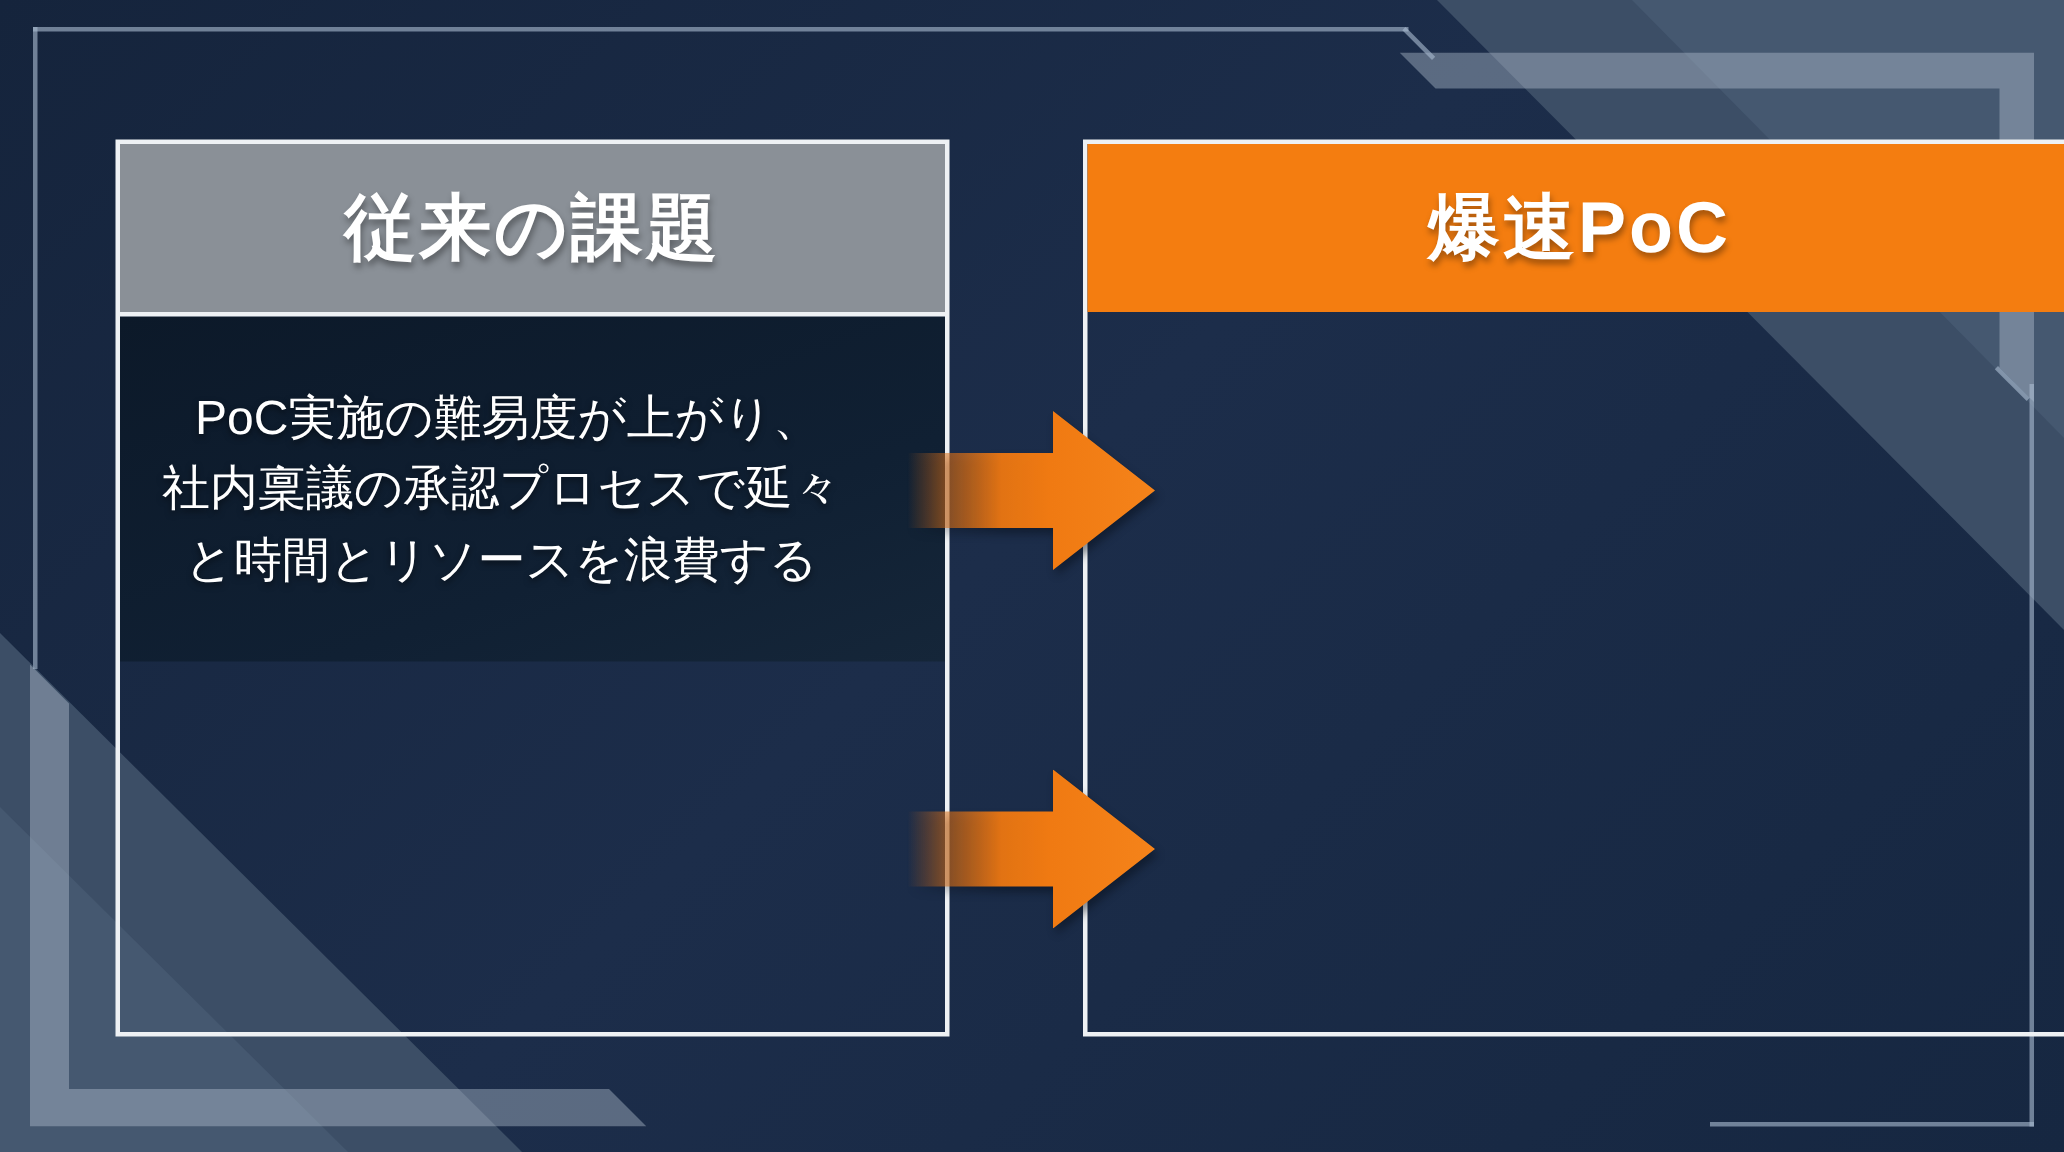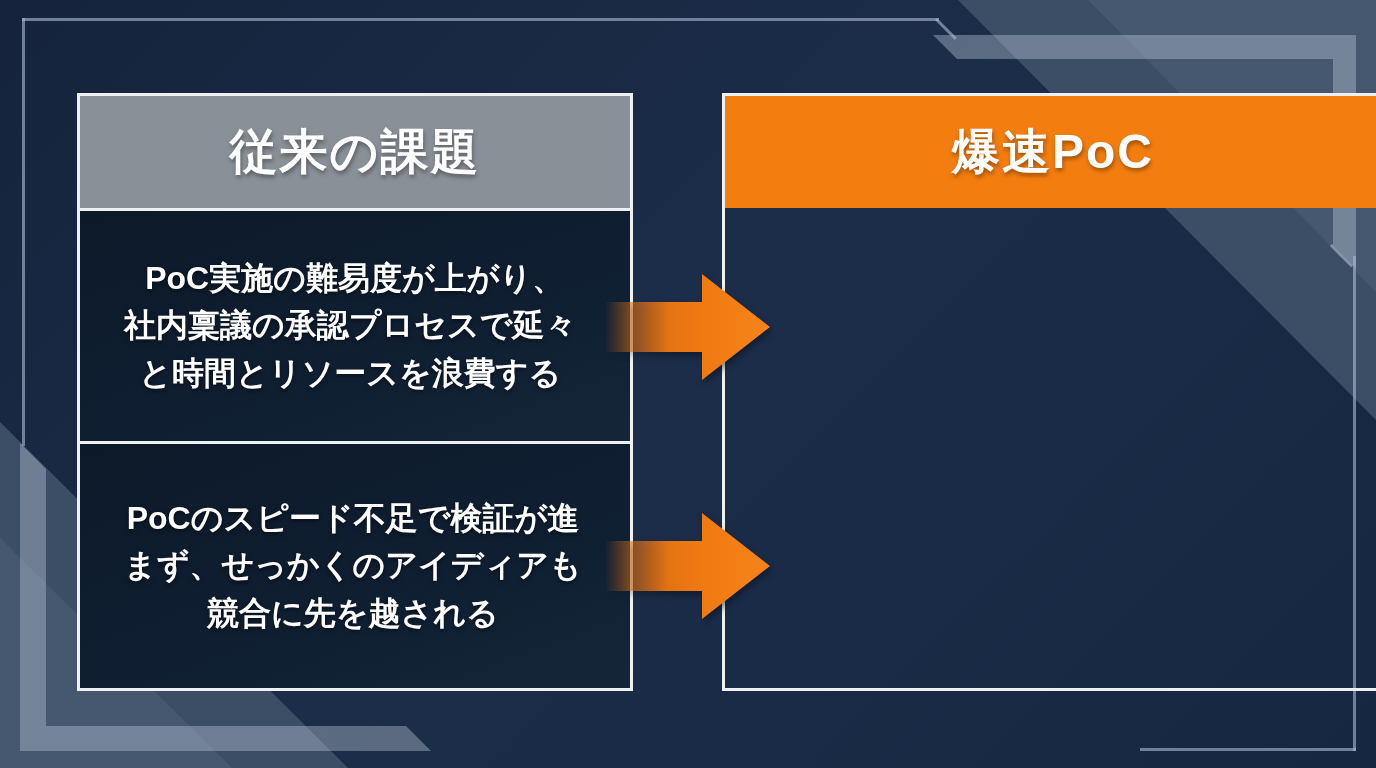--- a/index.html
+++ b/index.html
@@ -40,21 +40,21 @@
     color:#ffffff;font-size:48px;font-weight:bold;letter-spacing:2px;
     text-shadow:1px 3px 4px rgba(0,0,0,0.35);
   }
   .panel-cell{
     border-top:3px solid #eef1f4;display:flex;align-items:center;
     background:linear-gradient(160deg,#0c1929 0%,#102033 65%,#152639 100%);
   }
   .cell-row1{flex:0 0 230px;}
   .cell-row2{flex:1 1 auto;}
   .cell-text{
-    margin:16px;color:#ffffff;font-size:32px;font-weight:bold;line-height:1.47;
+    margin:0;color:#ffffff;font-size:32px;font-weight:normal;line-height:1.47;
     white-space:pre-wrap;text-shadow:0 2px 4px rgba(0,0,0,0.5);
   }
   .panel-left .cell-text{padding:0 8px 0 28px;}
   .panel-right .cell-text{padding:0 8px 0 42px;}
 
   .arrow{
     position:absolute;left:605px;width:165px;height:106px;z-index:6;
     filter:drop-shadow(2px 4px 3px rgba(5,10,20,0.45));
   }
   .arrow-1{top:274px;}
@@ -86,25 +86,20 @@
 
   <div class="panel panel-left">
     <div class="panel-header header-gray">
       <span class="header-text">従来の課題</span>
     </div>
     <div class="panel-cell cell-row1">
       <p class="cell-text"> PoC実施の難易度が上がり、
 社内稟議の承認プロセスで延々
 と時間とリソースを浪費する</p>
     </div>
-    <div class="panel-cell cell-row2">
-      <p class="cell-text">PoCのスピード不足で検証が進
-まず、せっかくのアイディアも
-競合に先を越される</p>
-    </div>
   </div>
 
   <div class="panel panel-right">
     <div class="panel-header header-orange">
       <span class="header-text">爆速PoC</span>
     </div>
   </div>
 
   <div class="arrow arrow-1">
     <div class="arrow-shape"></div>

